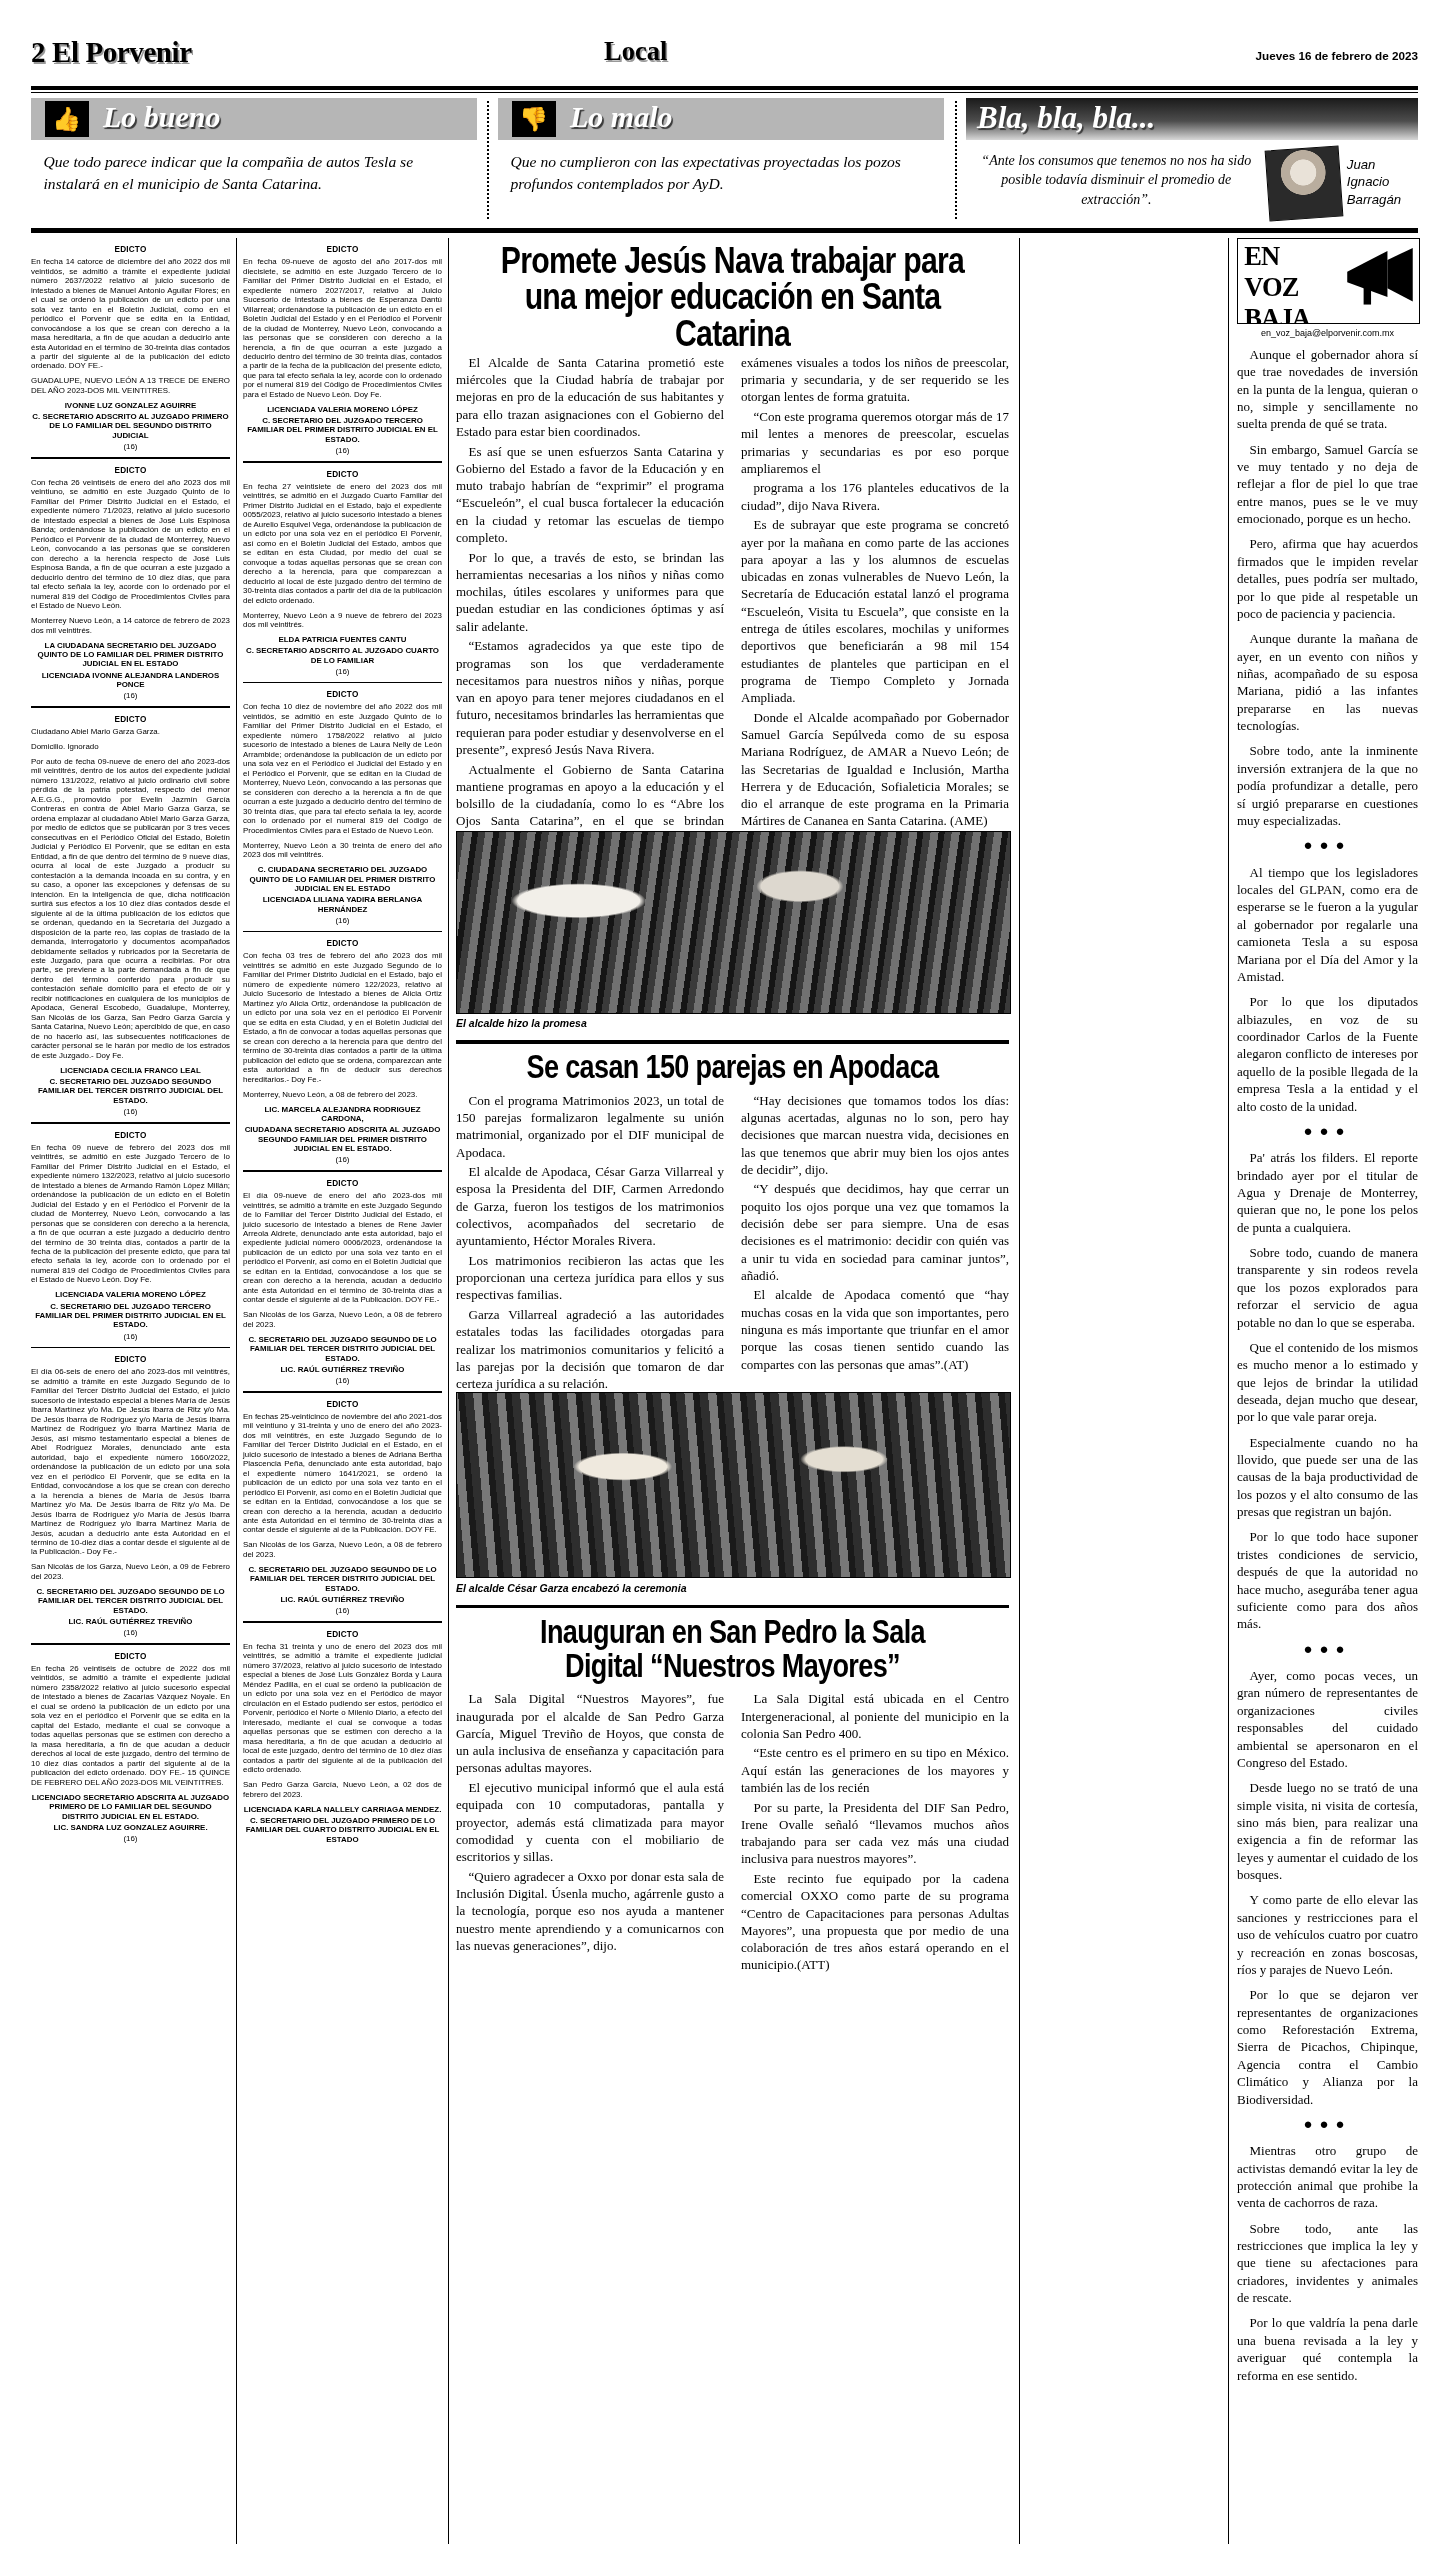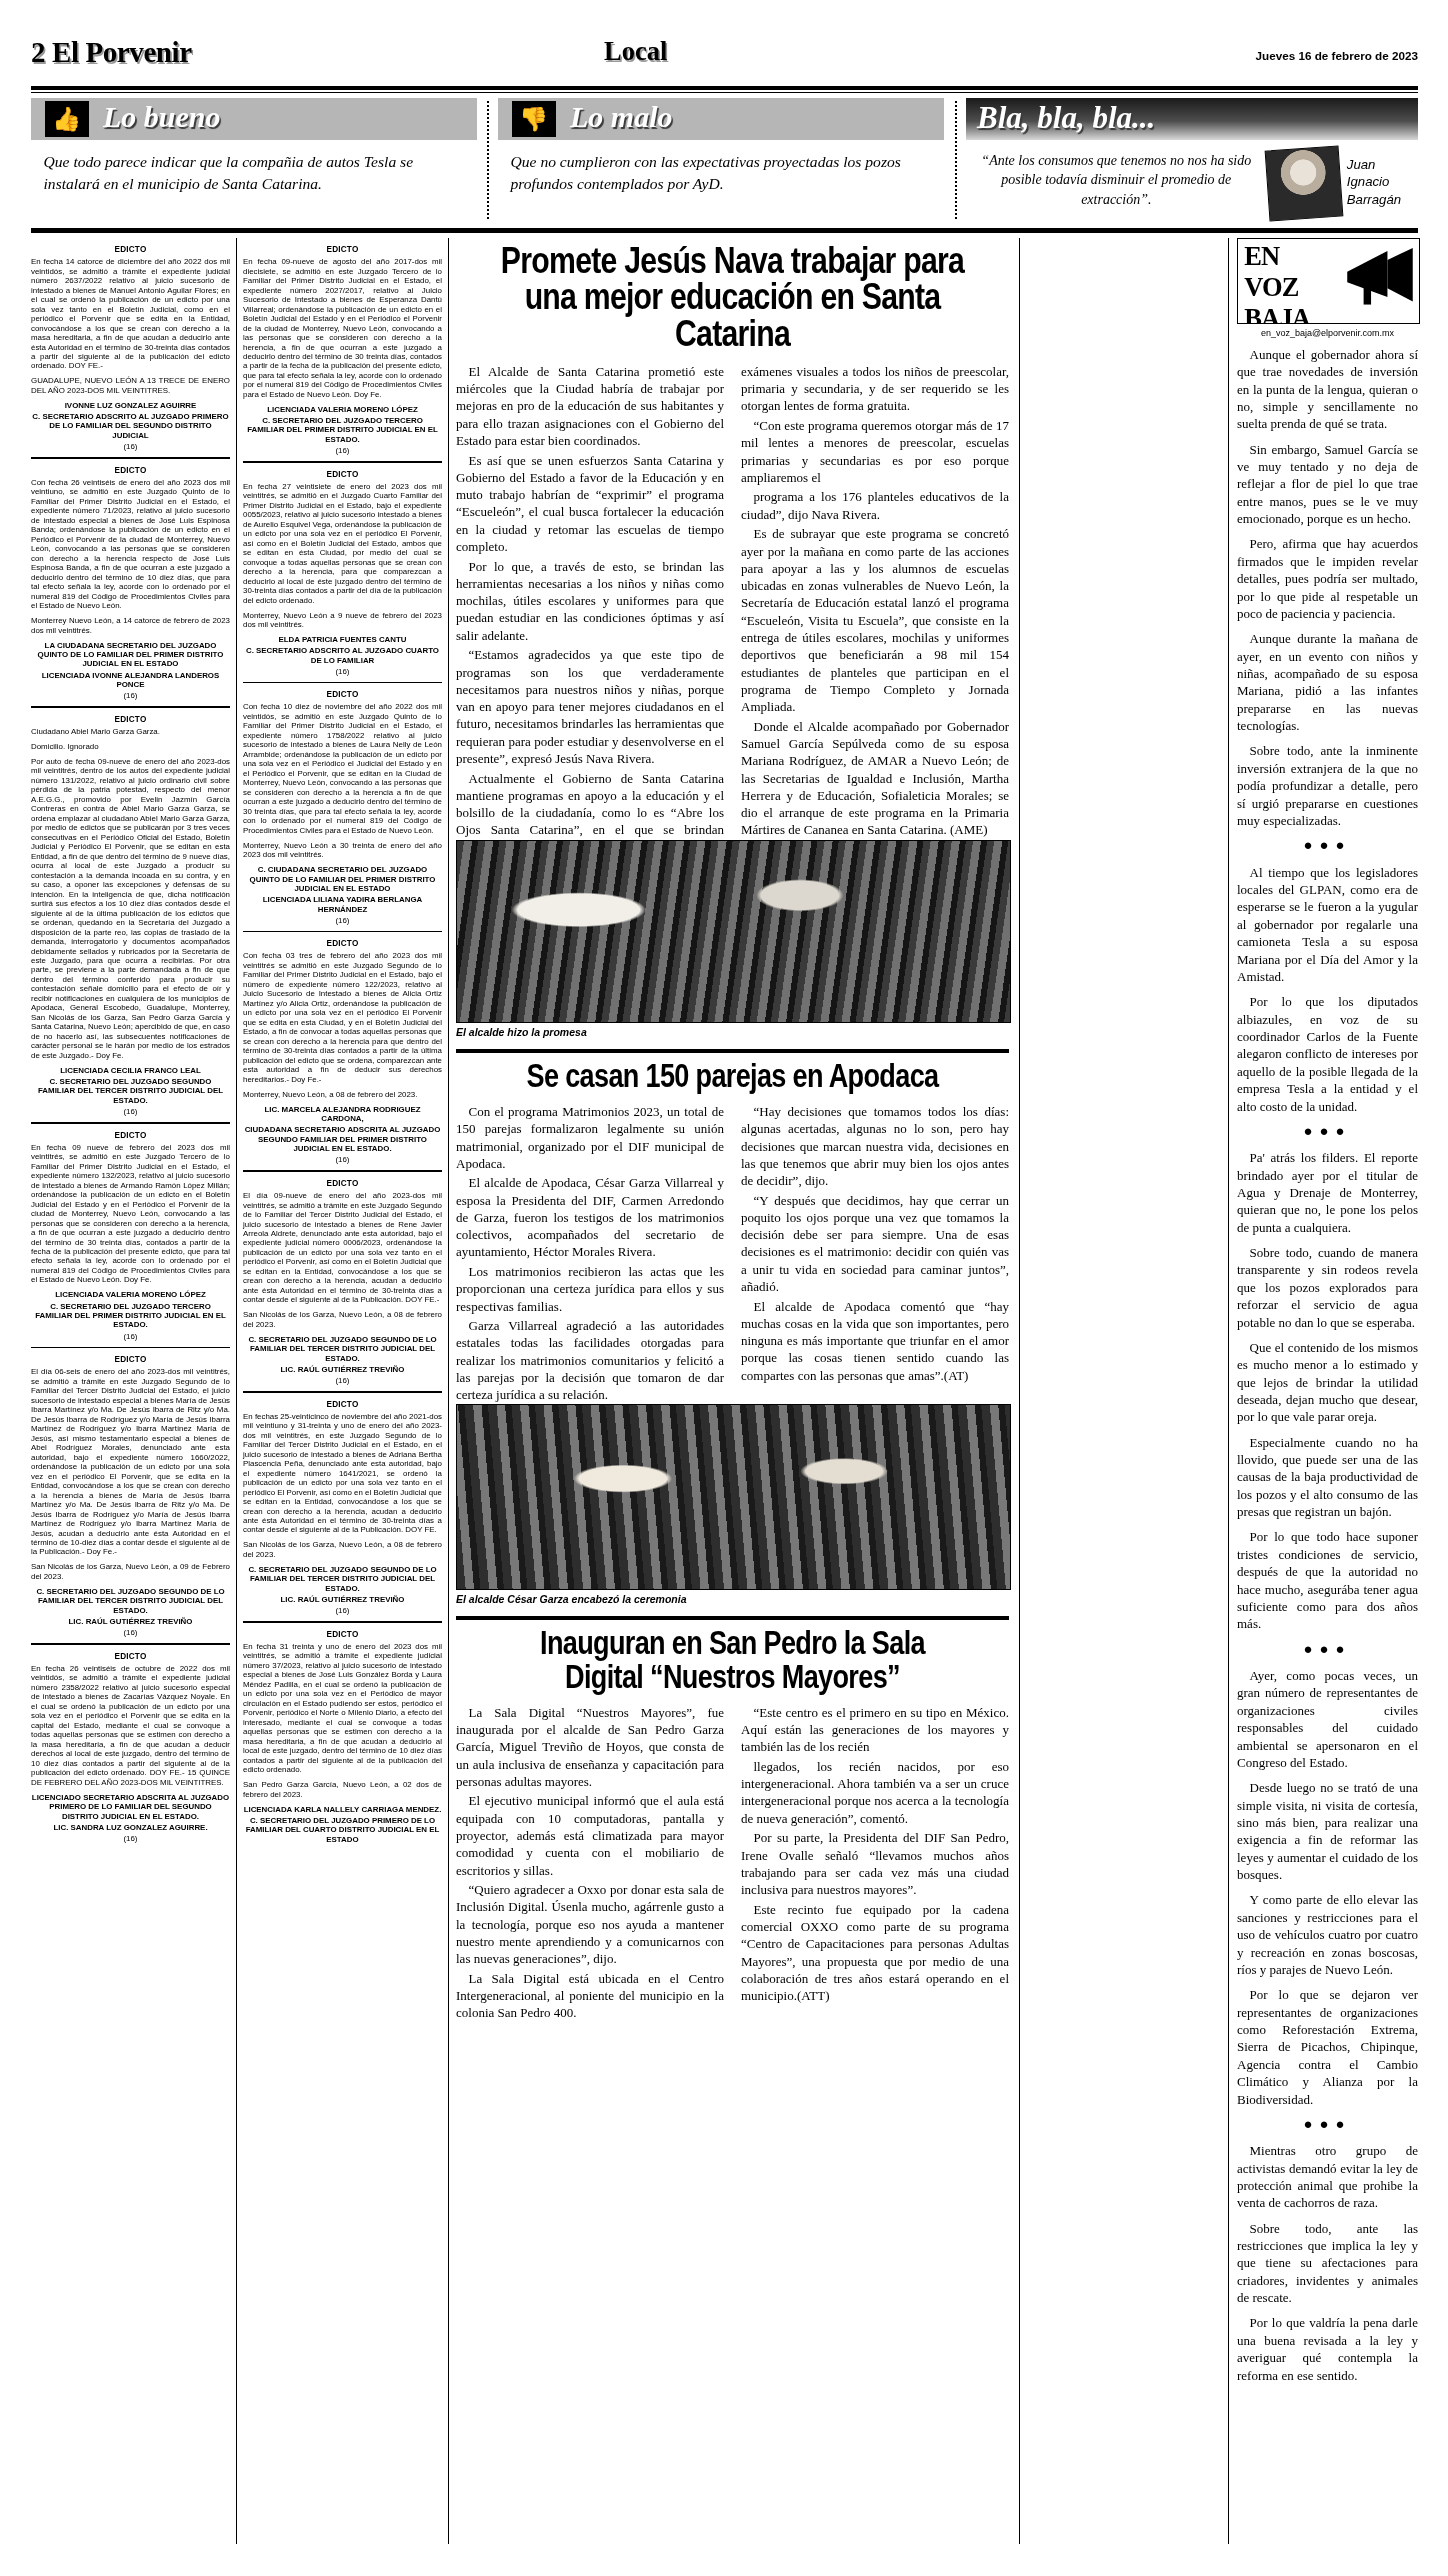--- a/index.html
+++ b/index.html
@@ -103,21 +103,21 @@
     text-align:center;margin:4.7px 0 0;
     transform:scaleX(0.84);transform-origin:center top;
   }
   .hl-sec{
     font-family:"Liberation Sans",sans-serif;
     font-weight:bold;font-size:33px;line-height:1.03;letter-spacing:-0.8px;
     text-align:center;margin:1.6px 0 7.8px;
     transform:scaleX(0.82);transform-origin:center top;
   }
   .hl-rule{height:3.9px;background:#000;margin:11px 0 6.2px;}
-  .body2{column-count:2;column-gap:17px;font-family:"Liberation Serif",serif;font-size:13px;line-height:1.33;text-align:justify;margin-top:10px;}
+  .body2{column-count:2;column-gap:17px;font-family:"Liberation Serif",serif;font-size:13px;line-height:1.33;text-align:justify;margin-top:1px;}
   .body2 p{margin:0 0 2.3px;text-indent:12.5px;}
   .photo{
     width:100%;background:
       repeating-linear-gradient(115deg,#6c6c6c 0 3.9px,#8a8a8a 3.9px 7.8px,#555 7.8px 12.5px),
       linear-gradient(180deg,#9a9a9a,#3d3d3d);
     border:0.8px solid #000;
   }
   .photo.p1{height:181px;background:
       radial-gradient(ellipse at 22% 38%, #f2efe9 0 10%, rgba(0,0,0,0) 11%),
       radial-gradient(ellipse at 62% 30%, #ddd8cf 0 8%, rgba(0,0,0,0) 9%),
@@ -323,21 +323,20 @@
 
       <div>
         <div class="hl-rule"></div>
         <h2 class="hl-sec">Inauguran en San Pedro la Sala Digital “Nuestros Mayores”</h2>
         <div class="body2" id="a3-body">
             <p>La Sala Digital “Nuestros Mayores”, fue inaugurada por el alcalde de San Pedro Garza García, Miguel Treviño de Hoyos, que consta de un aula inclusiva de enseñanza y capacitación para personas adultas mayores.</p>
             <p>El ejecutivo municipal informó que el aula está equipada con 10 computadoras, pantalla y proyector, además está climatizada para mayor comodidad y cuenta con el mobiliario de escritorios y sillas.</p>
             <p>“Quiero agradecer a Oxxo por donar esta sala de Inclusión Digital. Úsenla mucho, agárrenle gusto a la tecnología, porque eso nos ayuda a mantener nuestro mente aprendiendo y a comunicarnos con las nuevas generaciones”, dijo.</p>
             <p>La Sala Digital está ubicada en el Centro Intergeneracional, al poniente del municipio en la colonia San Pedro 400.</p>
             <p>“Este centro es el primero en su tipo en México. Aquí están las generaciones de los mayores y también las de los recién</p>
-            <p>llegados, los recién nacidos, por eso intergeneracional. Ahora también va a ser un cruce intergeneracional porque nos acerca a la tecnología de nueva generación”, comentó.</p>
             <p>Por su parte, la Presidenta del DIF San Pedro, Irene Ovalle señaló “llevamos muchos años trabajando para ser cada vez más una ciudad inclusiva para nuestros mayores”.</p>
             <p>Este recinto fue equipado por la cadena comercial OXXO como parte de su programa “Centro de Capacitaciones para personas Adultas Mayores”, una propuesta que por medio de una colaboración de tres años estará operando en el municipio.(ATT)</p>
           </div>
       </div>
 
     </div>
 
     <div class="right">
       <div class="voz-head">
         <div class="voz-t1">EN</div>

